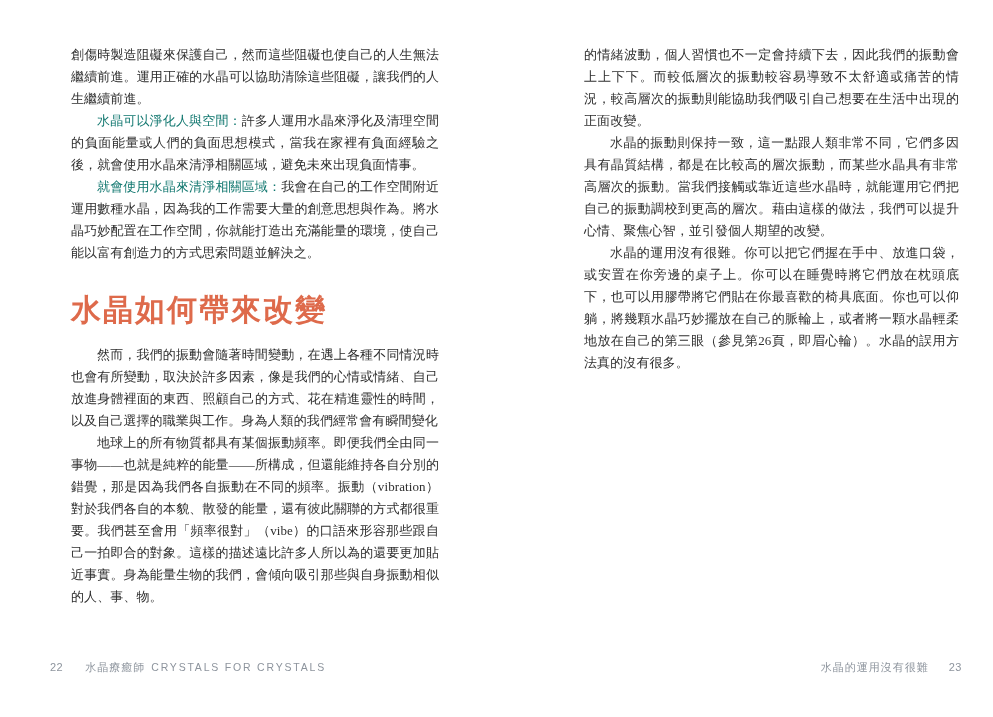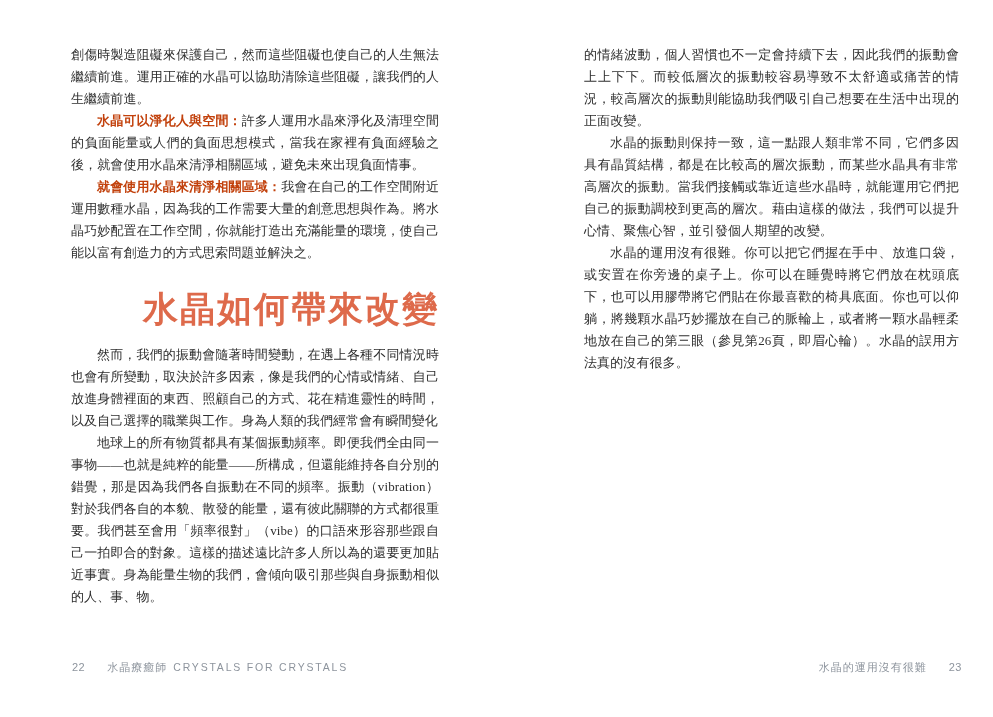--- a/index.html
+++ b/index.html
@@ -22,47 +22,46 @@
     text-justify: inter-ideograph;
     font-size: 13px;
     line-height: 22px;
     color: var(--body-color);
     letter-spacing: 0.1px;
   }
   .left-col  { left: 71px;  width: 368px; }
   .right-col { left: 584px; width: 375px; }
   p.para { margin: 0; }
   p.para.indent { text-indent: 2em; }
-  .bold-lead { font-weight: bold; color: #c2410c; }
+  .bold-lead { font-weight: normal; color: #0f766e; }
   h2.section-heading {
-    font-size: 35px;
+    font-size: 30px;
     line-height: 42px;
     font-weight: bold;
-    text-align: right;
+    text-align: left;
     letter-spacing: 2px;
     color: var(--heading-color);
     margin: 25px 0 13px 0;
     text-indent: 0;
   }
   .footer {
     position: absolute;
     top: 660px;
     font-size: 11px;
     color: var(--footer-color);
     white-space: nowrap;
   }
   .footer-left { left: 50px; }
   .footer-right { right: 31px; }
   .footer .pagenum {
     font-family: "Liberation Sans", sans-serif;
     letter-spacing: 0.5px;
-    margin-left: 22px;
   }
   .footer-left .pagenum { margin-right: 22px; }
-  .footer-right .pagenum { }
+  .footer-right .pagenum { margin-left: 20px; }
   .footer .cjk {
     letter-spacing: 1px;
   }
   .footer .latin {
     font-family: "Liberation Sans", sans-serif;
     font-size: 10.5px;
     letter-spacing: 1.8px;
     margin-left: 6px;
   }
 </style>

